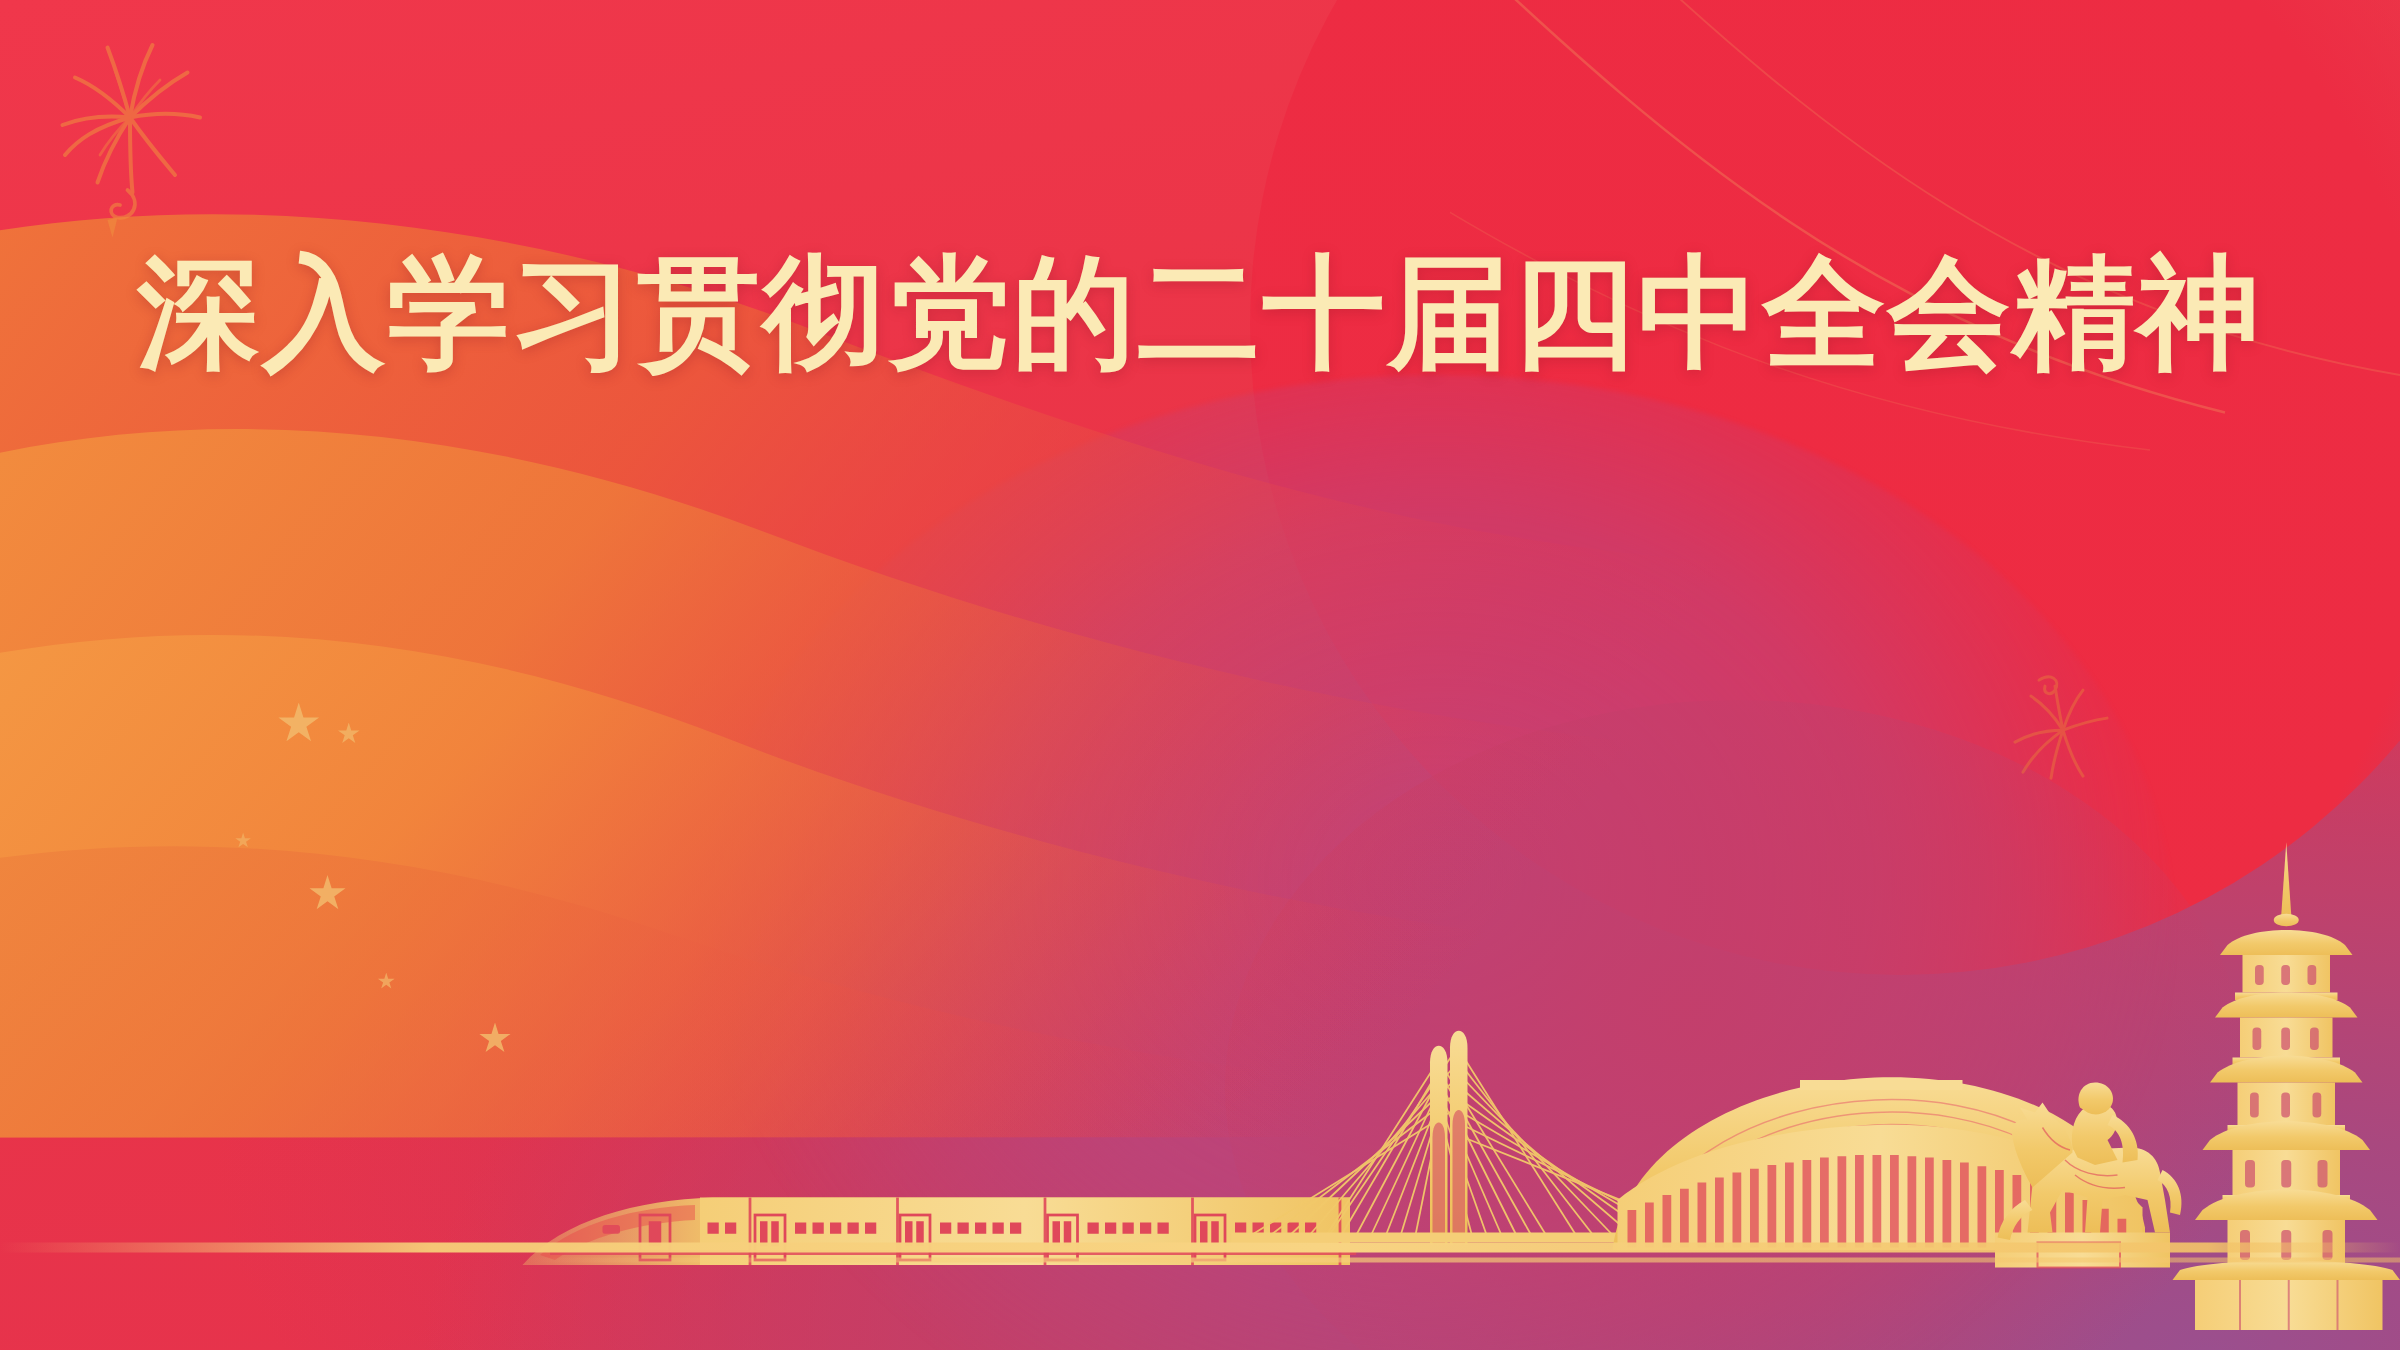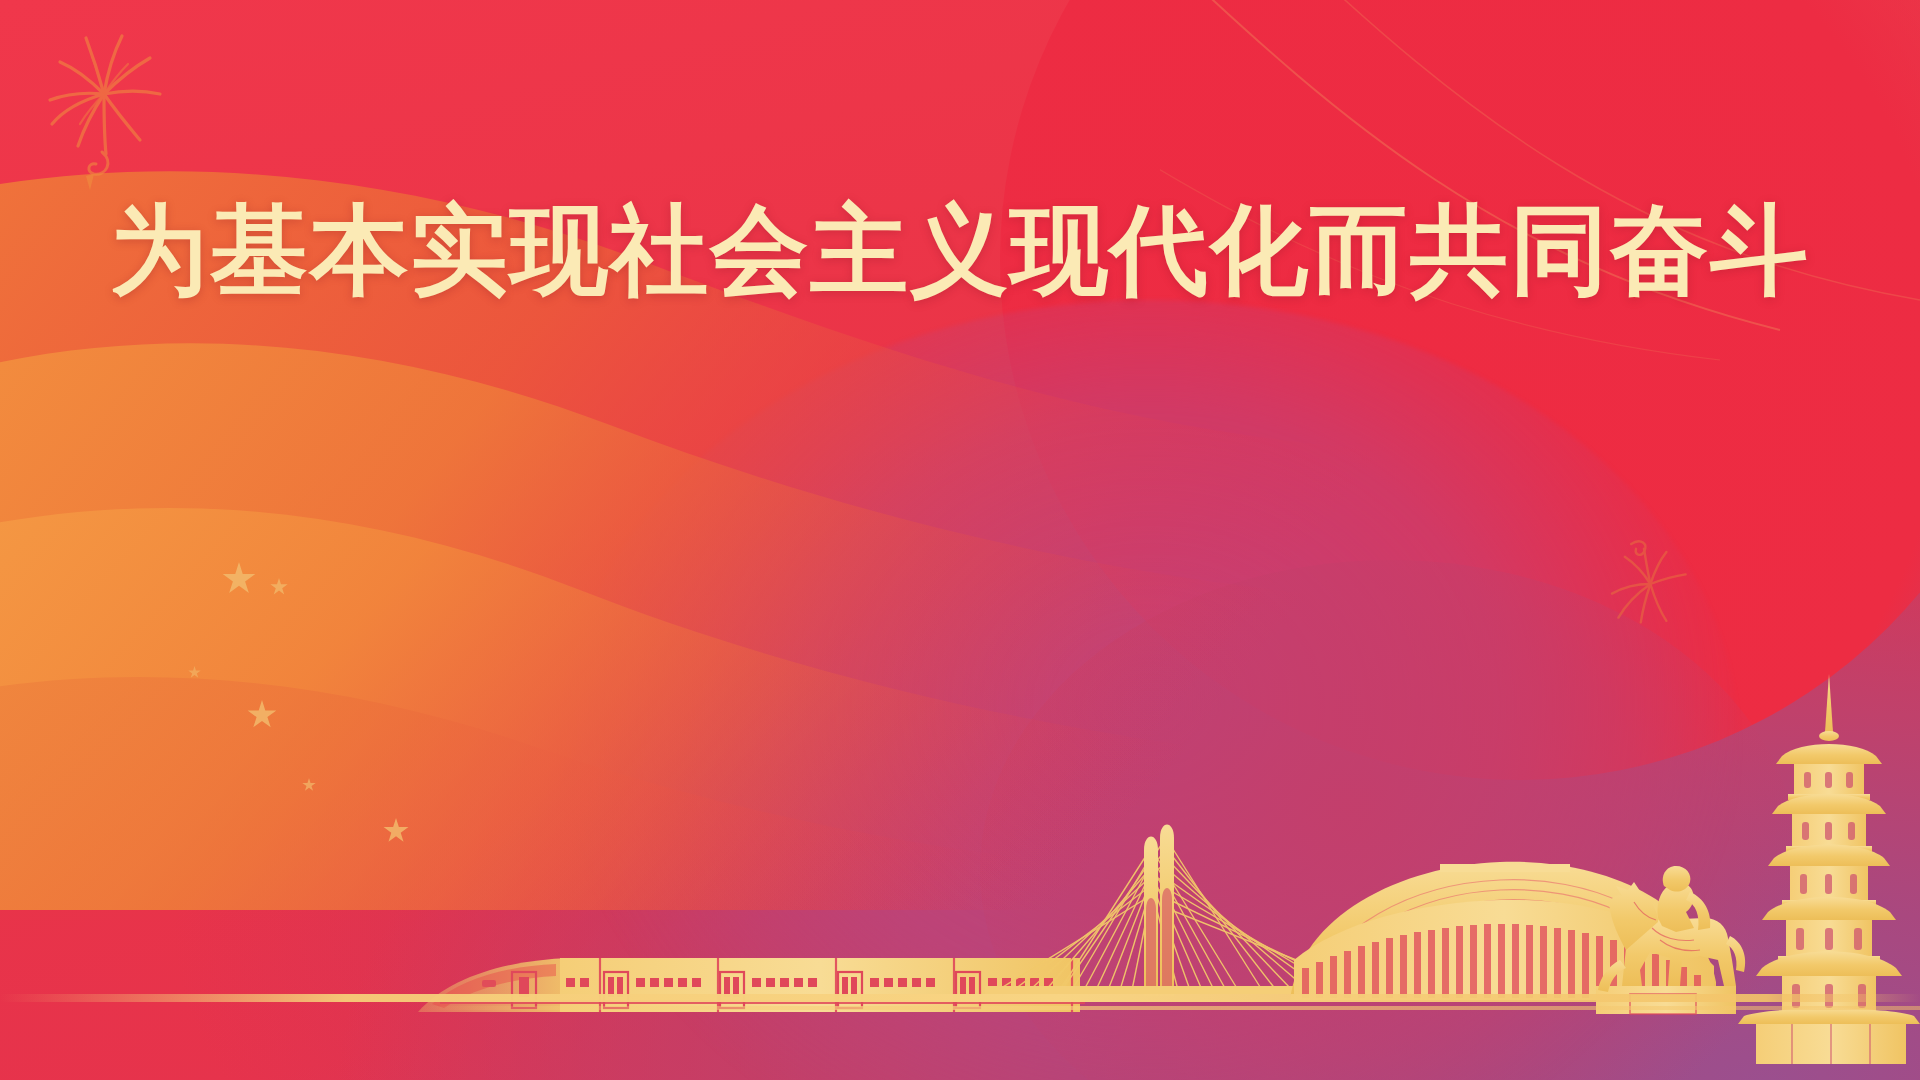--- a/index.html
+++ b/index.html
@@ -190,21 +190,21 @@
   </div>
 
   <div class="star" style="left:222px; top:562px; width:34px; height:34px;"></div>
   <div class="star" style="left:270px; top:578px; width:18px; height:18px; opacity:.75;"></div>
   <div class="star" style="left:247px; top:700px; width:30px; height:30px;"></div>
   <div class="star" style="left:383px; top:818px; width:26px; height:26px;"></div>
   <div class="star" style="left:302px; top:778px; width:14px; height:14px; opacity:.7;"></div>
   <div class="star" style="left:188px; top:666px; width:13px; height:13px; opacity:.6;"></div>
 
   <div class="headline">
-    <span class="ln">为基本实现社会主义现代化而共同奋斗</span>
+    <span class="ln">深入学习贯彻党的二十届四中全会精神</span>
   </div>
 
   <div class="skyline">
     <svg width="1920" height="420" viewBox="0 0 1920 420" fill="none" xmlns="http://www.w3.org/2000/svg">
       <defs>
         <linearGradient id="gold" x1="0" y1="0" x2="0" y2="1">
           <stop offset="0%" stop-color="#F8DC95"></stop>
           <stop offset="55%" stop-color="#F2C96A"></stop>
           <stop offset="100%" stop-color="#EDBE58"></stop>
         </linearGradient>

